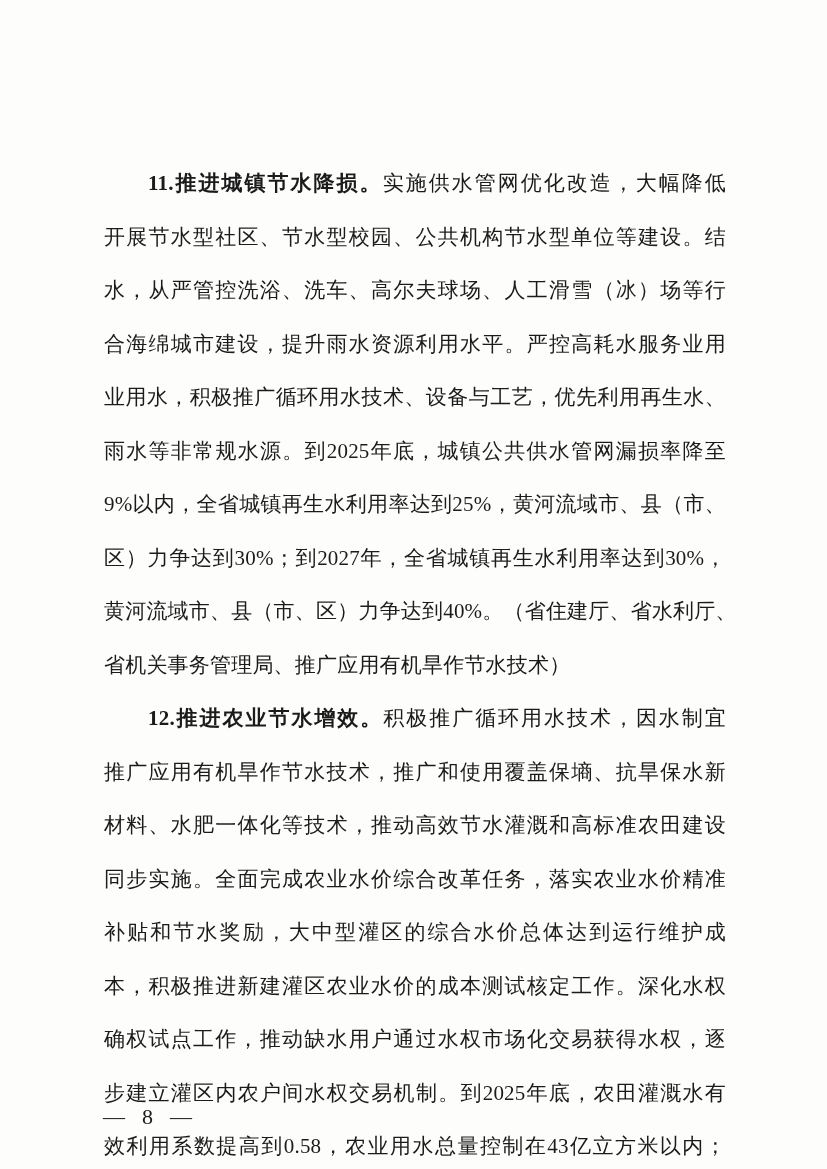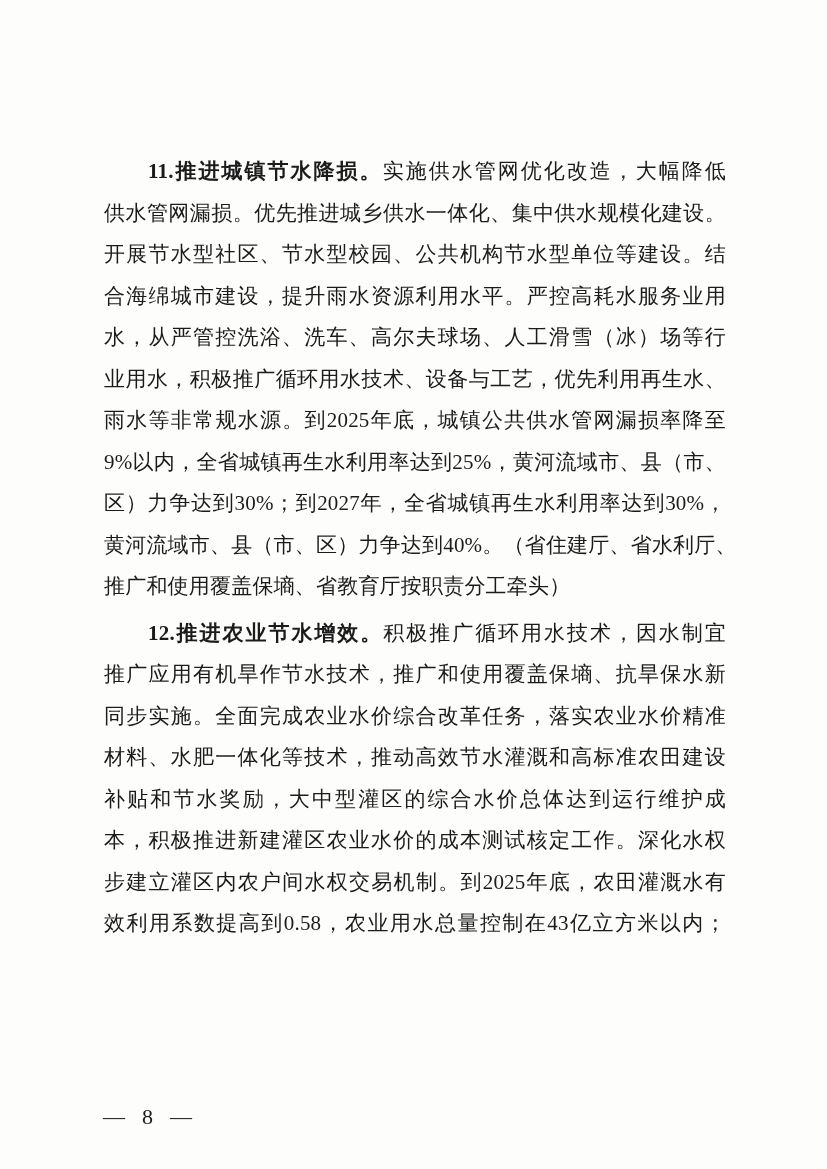--- a/index.html
+++ b/index.html
@@ -29,20 +29,21 @@
   .line {
     font-size: 21px;
     line-height: 41.5px;
     height: 41.5px;
     white-space: nowrap;
     overflow: hidden;
     text-align: justify;
     text-align-last: justify;
     -moz-text-align-last: justify;
     letter-spacing: 0.2px;
+    margin-top: 12px;
   }
   .line.first { text-indent: 44px; }
   .line.lastline {
     text-align-last: left;
     -moz-text-align-last: left;
   }
   .hd { font-weight: bold; }
   .footer {
     position: absolute;
     left: 103px;
@@ -57,39 +58,39 @@
   .footer .pagenum { font-size: 22px; }
 </style>
 </head>
 <body>
 
 <div class="page">
   <div class="content">
 
     <div class="para">
       <div class="line first"><span class="hd">11.推进城镇节水降损。</span><span>实施供水管网优化改造，大幅降低</span></div>
-      <div class="line">供水管网漏损。优先推进城乡供水一体化、集中供水规模化建设。</div>
       <div class="line">开展节水型社区、节水型校园、公共机构节水型单位等建设。结</div>
+      <div class="line">水，从严管控洗浴、洗车、高尔夫球场、人工滑雪（冰）场等行</div>
       <div class="line">合海绵城市建设，提升雨水资源利用水平。严控高耗水服务业用</div>
-      <div class="line">水，从严管控洗浴、洗车、高尔夫球场、人工滑雪（冰）场等行</div>
       <div class="line">业用水，积极推广循环用水技术、设备与工艺，优先利用再生水、</div>
       <div class="line">雨水等非常规水源。到2025年底，城镇公共供水管网漏损率降至</div>
       <div class="line">9%以内，全省城镇再生水利用率达到25%，黄河流域市、县（市、</div>
       <div class="line">区）力争达到30%；到2027年，全省城镇再生水利用率达到30%，</div>
       <div class="line">黄河流域市、县（市、区）力争达到40%。（省住建厅、省水利厅、</div>
-      <div class="line lastline">推广和使用覆盖保墒、省教育厅按职责分工牵头）</div>
+      <div class="line lastline">省机关事务管理局、推广应用有机旱作节水技术）</div>
     </div>
 
     <div class="para para2">
       <div class="line first"><span class="hd">12.推进农业节水增效。</span><span>积极推广循环用水技术，因水制宜</span></div>
       <div class="line">推广应用有机旱作节水技术，推广和使用覆盖保墒、抗旱保水新</div>
+      <div class="line">材料、水肥一体化等技术，推动高效节水灌溉和高标准农田建设</div>
       <div class="line">同步实施。全面完成农业水价综合改革任务，落实农业水价精准</div>
-      <div class="line">材料、水肥一体化等技术，推动高效节水灌溉和高标准农田建设</div>
       <div class="line">补贴和节水奖励，大中型灌区的综合水价总体达到运行维护成</div>
       <div class="line">本，积极推进新建灌区农业水价的成本测试核定工作。深化水权</div>
+      <div class="line">确权试点工作，推动缺水用户通过水权市场化交易获得水权，逐</div>
       <div class="line">步建立灌区内农户间水权交易机制。到2025年底，农田灌溉水有</div>
       <div class="line">效利用系数提高到0.58，农业用水总量控制在43亿立方米以内；</div>
     </div>
 
   </div>
 
   <div class="footer">
     <span class="dash">—</span>
     <span class="pagenum">8</span>
     <span class="dash">—</span>

